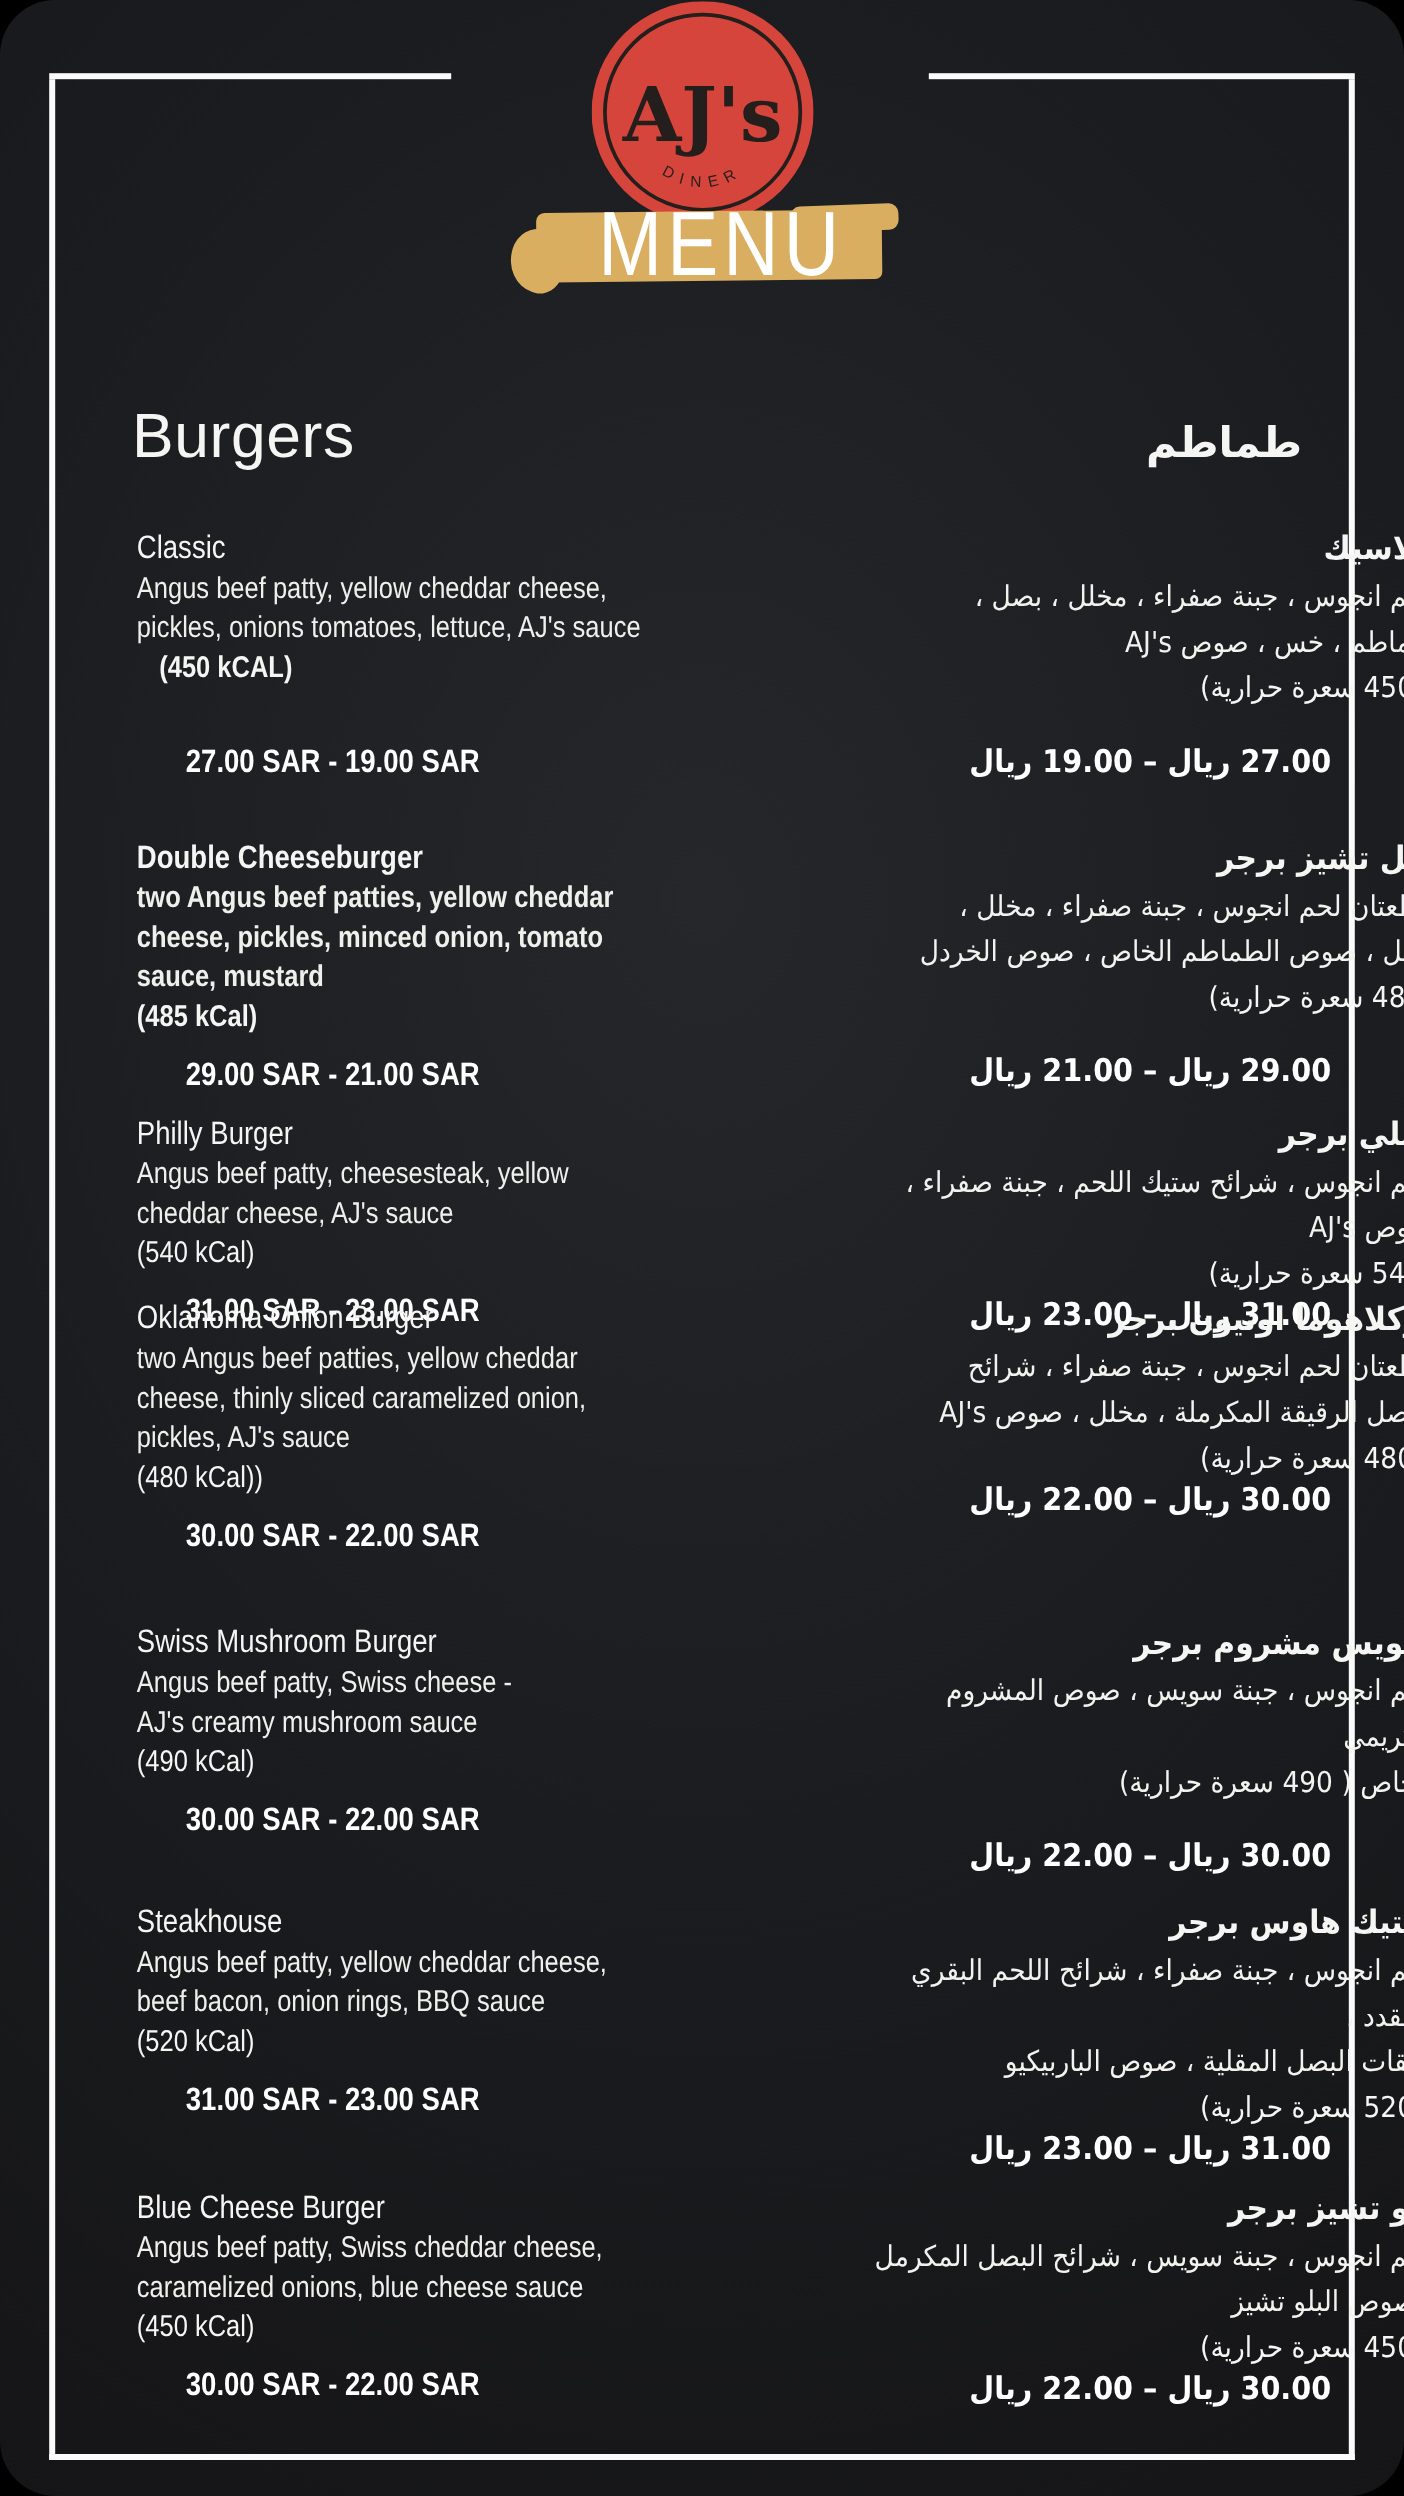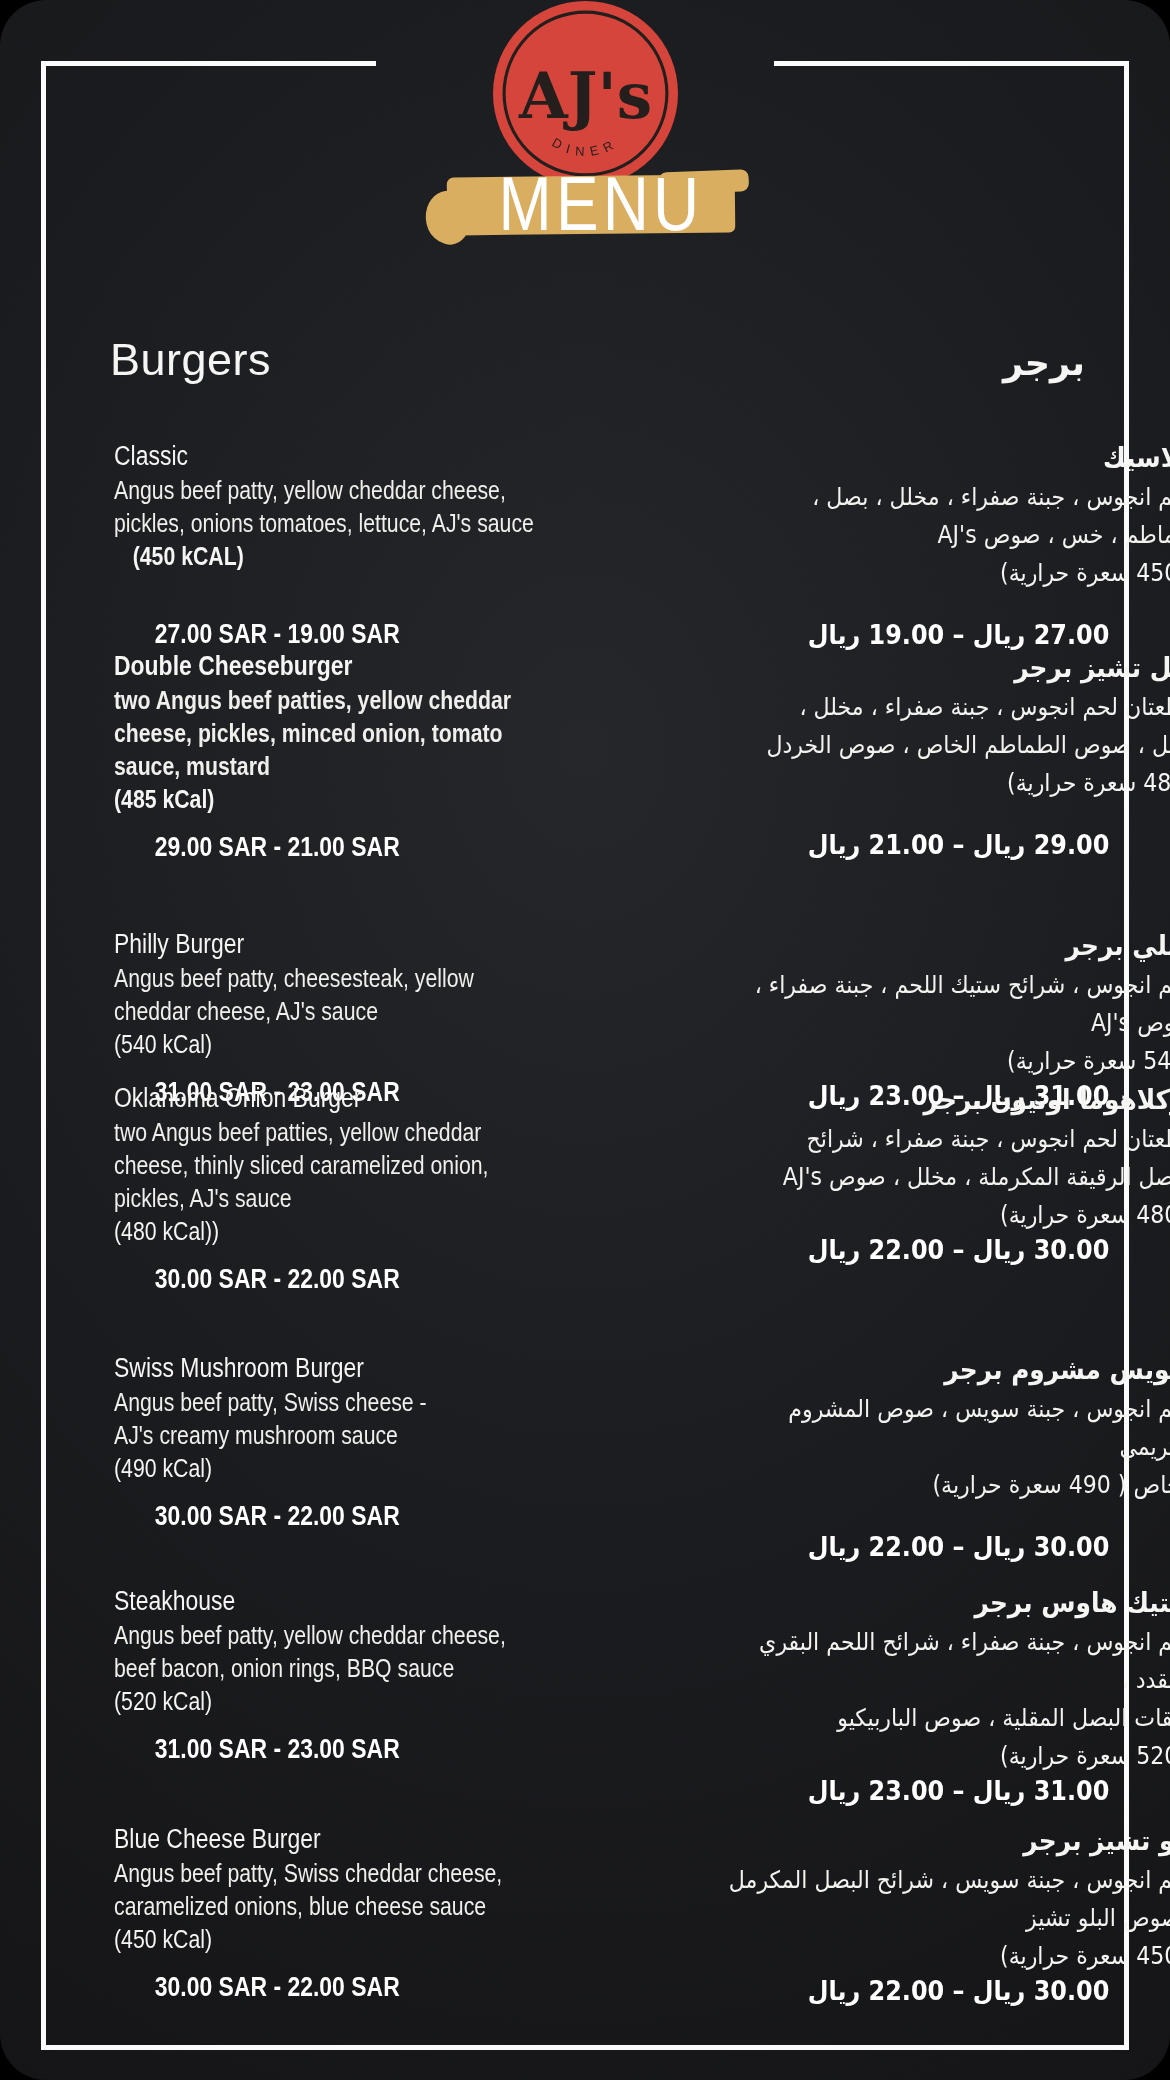--- a/index.html
+++ b/index.html
@@ -22,21 +22,21 @@
   .brush::before{content:"";position:absolute;left:-22px;top:14px;width:46px;height:52px;background:#d9ae60;
     border-radius:45% 55% 40% 60%;transform:rotate(18deg);}
   .brush::after{content:"";position:absolute;right:-14px;top:-4px;width:90px;height:22px;background:#d9ae60;
     border-radius:8px;transform:rotate(-1.5deg);}
   .menu-title{position:absolute;left:40px;top:166px;width:1130px;text-align:center;margin:0;
     font-size:76px;font-weight:400;letter-spacing:5px;color:#fff;line-height:1;
     transform:scaleX(.84);transform-origin:540px 0;}
   
   .section-row{position:absolute;top:334px;left:110px;right:85px;display:flex;
     justify-content:space-between;align-items:baseline;}
-  .section-en{font-size:45px;font-weight:400;letter-spacing:.5px;margin:0;}
+  .section-en{font-size:52px;font-weight:400;letter-spacing:.5px;margin:0;}
   .section-ar{font-size:35px;font-weight:bold;margin:0;direction:rtl;font-family:"DejaVu Sans",sans-serif;}
   
   .row{position:absolute;left:114px;right:85px;display:flex;justify-content:space-between;align-items:flex-start;}
   .col-en{width:560px;flex:none;transform:scaleX(.85);transform-origin:left top;}
   .col-ar{width:520px;flex:none;direction:rtl;text-align:right;font-family:"DejaVu Sans",sans-serif;
     transform:scaleX(.92);transform-origin:right top;}
   .item-name{font-size:27px;line-height:36px;white-space:pre-line;}
   .item-desc{font-size:25px;line-height:33px;white-space:pre-line;color:#efefec;}
   .item-kcal{font-size:25px;line-height:33px;white-space:pre-line;}
   .item-price{font-size:27px;font-weight:bold;line-height:33px;margin-top:15px;margin-left:48px;white-space:pre-line;color:#fff;}
@@ -70,41 +70,41 @@
         <textPath href="#dinerArc" startOffset="50%" text-anchor="middle">DINER</textPath>
       </text>
     </svg>
   </div>
 
   <div class="brush"></div>
   <h1 class="menu-title">MENU</h1>
 
   <div class="section-row">
     <h2 class="section-en">Burgers</h2>
-    <h2 class="section-ar">برجر</h2>
+    <h2 class="section-ar">طماطم</h2>
   </div>
 
   <div class="row" style="top:438px">
     <div class="col-en">
       <div class="item-name">Classic</div>
       <div class="item-desc">Angus beef patty, yellow cheddar cheese,
 pickles, onions tomatoes, lettuce, AJ's sauce</div>
       <div class="item-kcal kc-bold kc-indent">(450 kCAL)</div>
       <div class="item-price p-lg">27.00 SAR - 19.00 SAR</div>
     </div>
     <div class="col-ar">
       <div class="item-name">كلاسيك</div>
       <div class="item-desc">لحم انجوس ، جبنة صفراء ، مخلل ، بصل ،
 طماطم ، خس ، صوص AJ's</div>
       <div class="item-kcal">( 450 سعرة حرارية)</div>
       <div class="item-price ar-gap">27.00 ريال   –   19.00 ريال</div>
     </div>
   </div>
 
-  <div class="row" style="top:648px">
+  <div class="row" style="top:696px">
     <div class="col-en all-bold">
       <div class="item-name">Double  Cheeseburger</div>
       <div class="item-desc">two Angus beef patties, yellow cheddar
 cheese, pickles, minced onion, tomato
 sauce, mustard</div>
       <div class="item-kcal">(485 kCal)</div>
       <div class="item-price">29.00 SAR - 21.00 SAR</div>
     </div>
     <div class="col-ar">
       <div class="item-name">دبل تشيز برجر</div>

